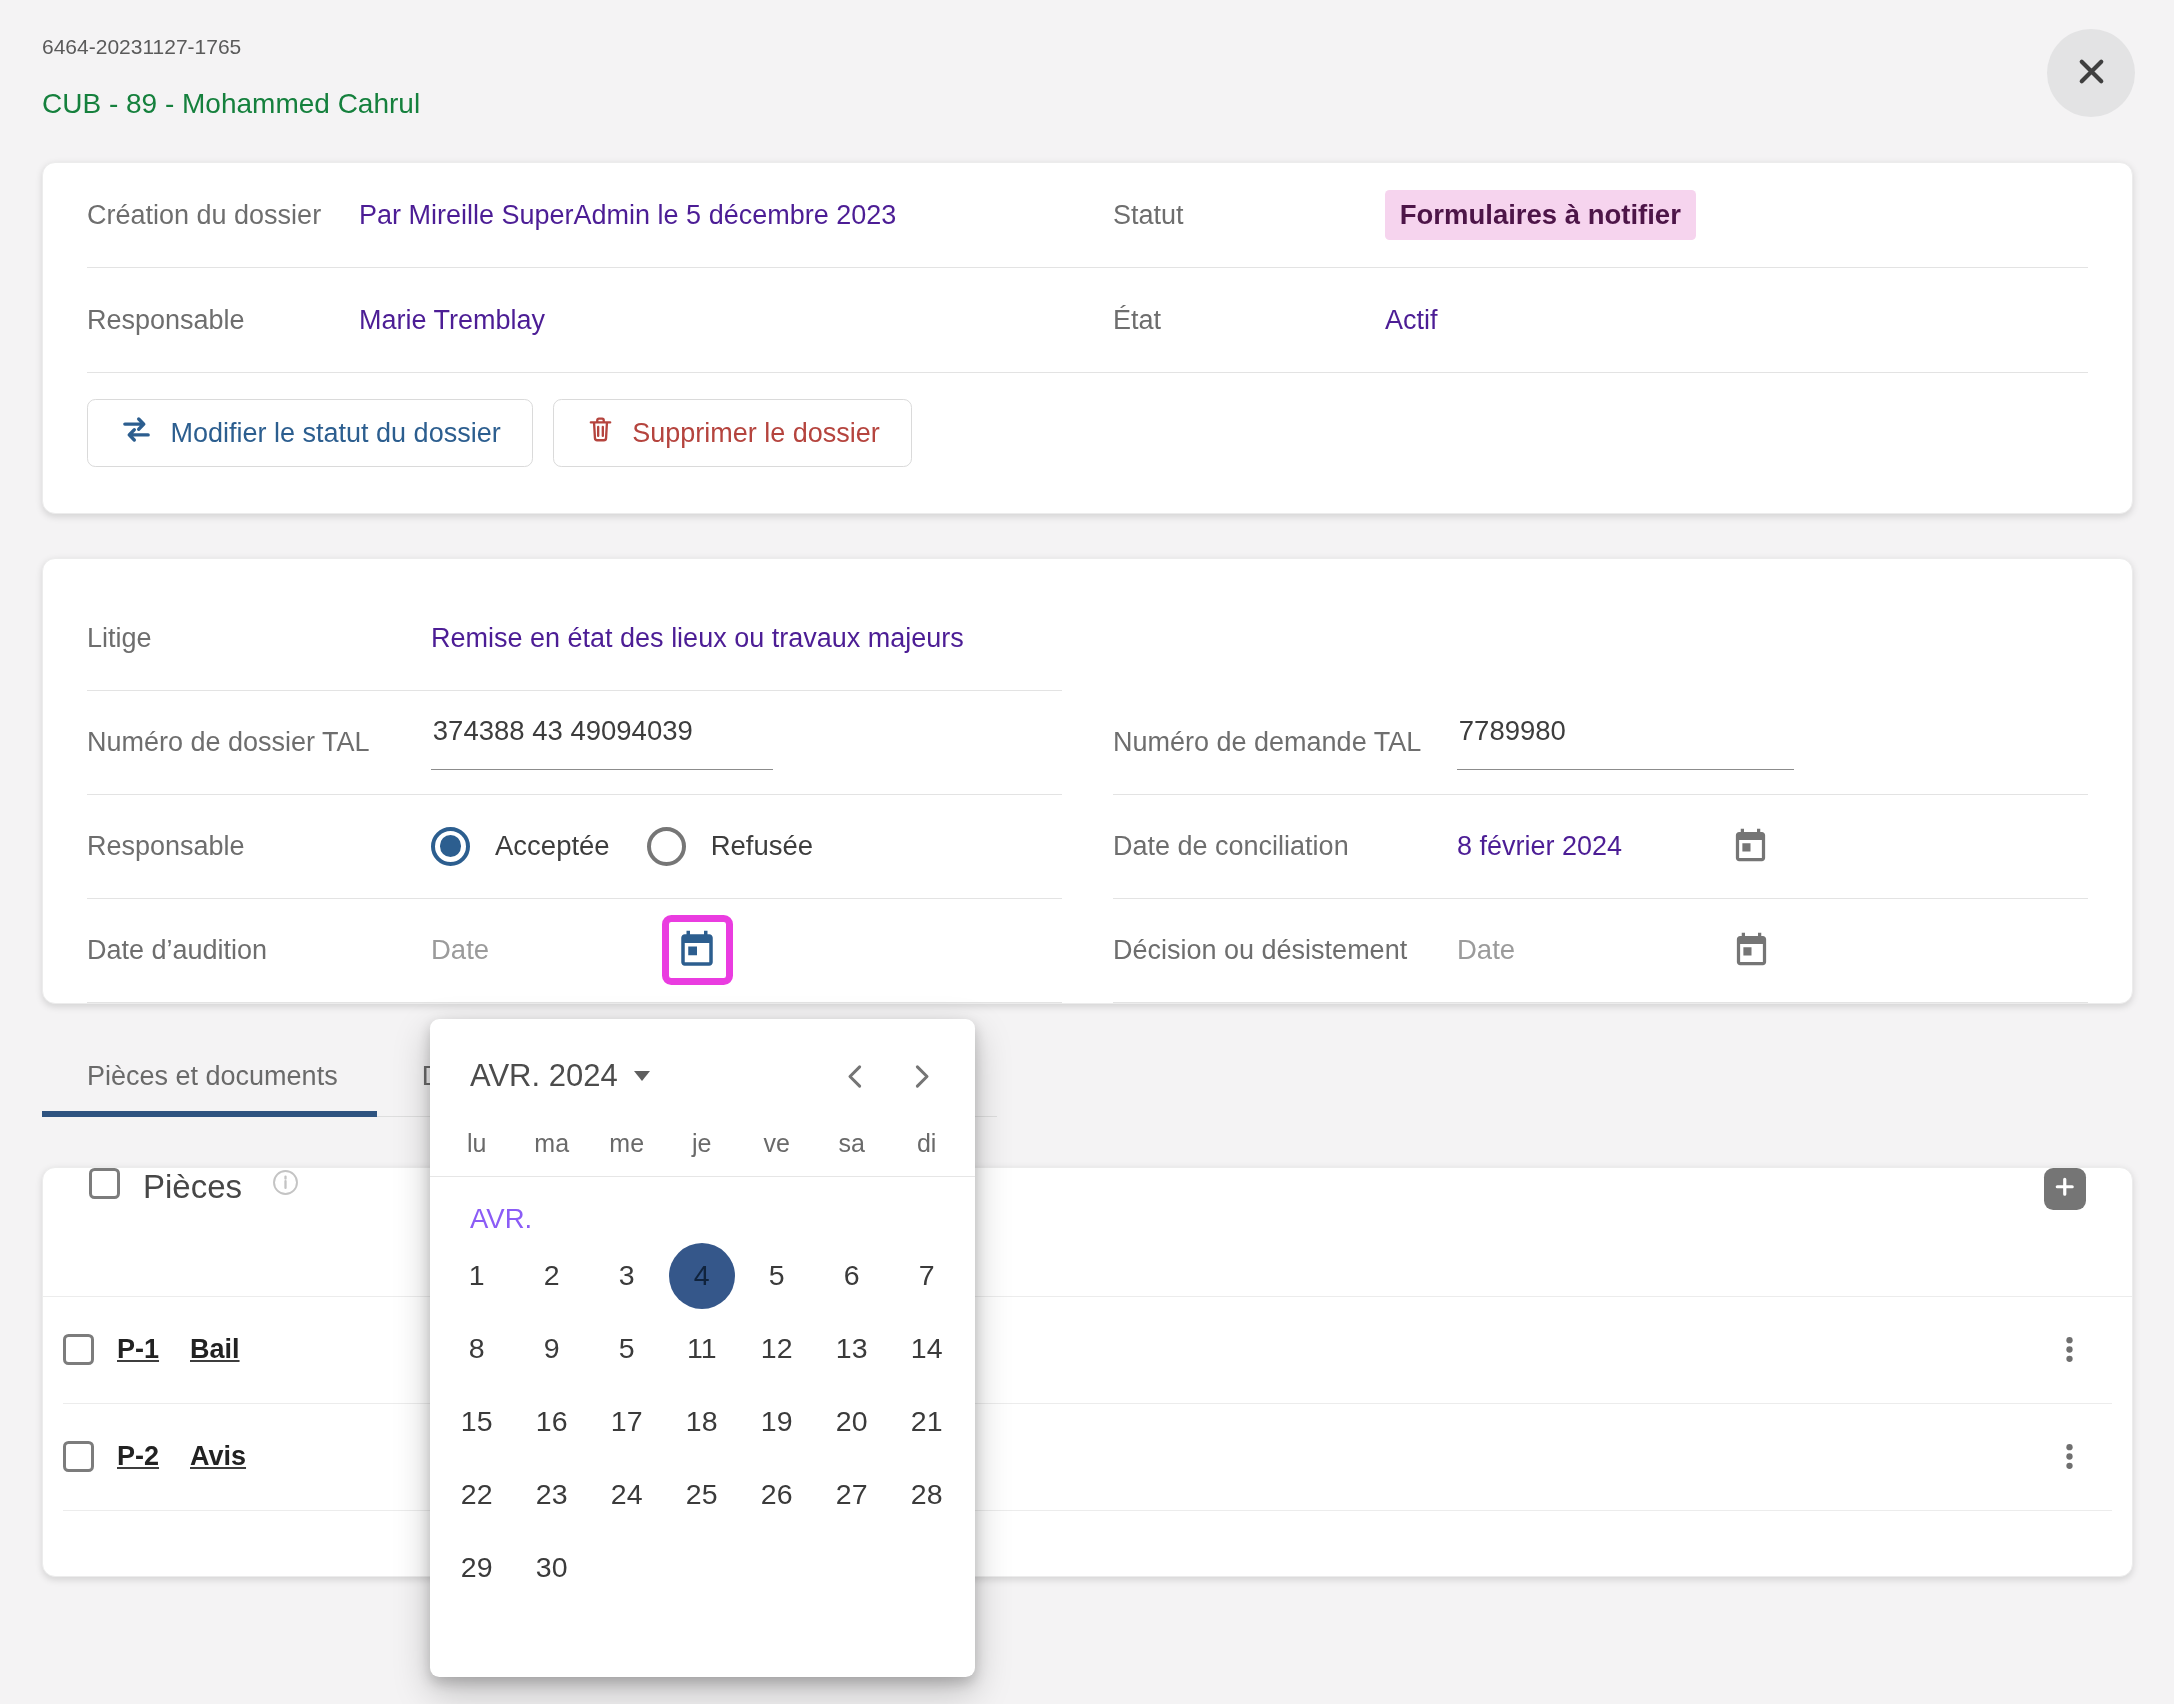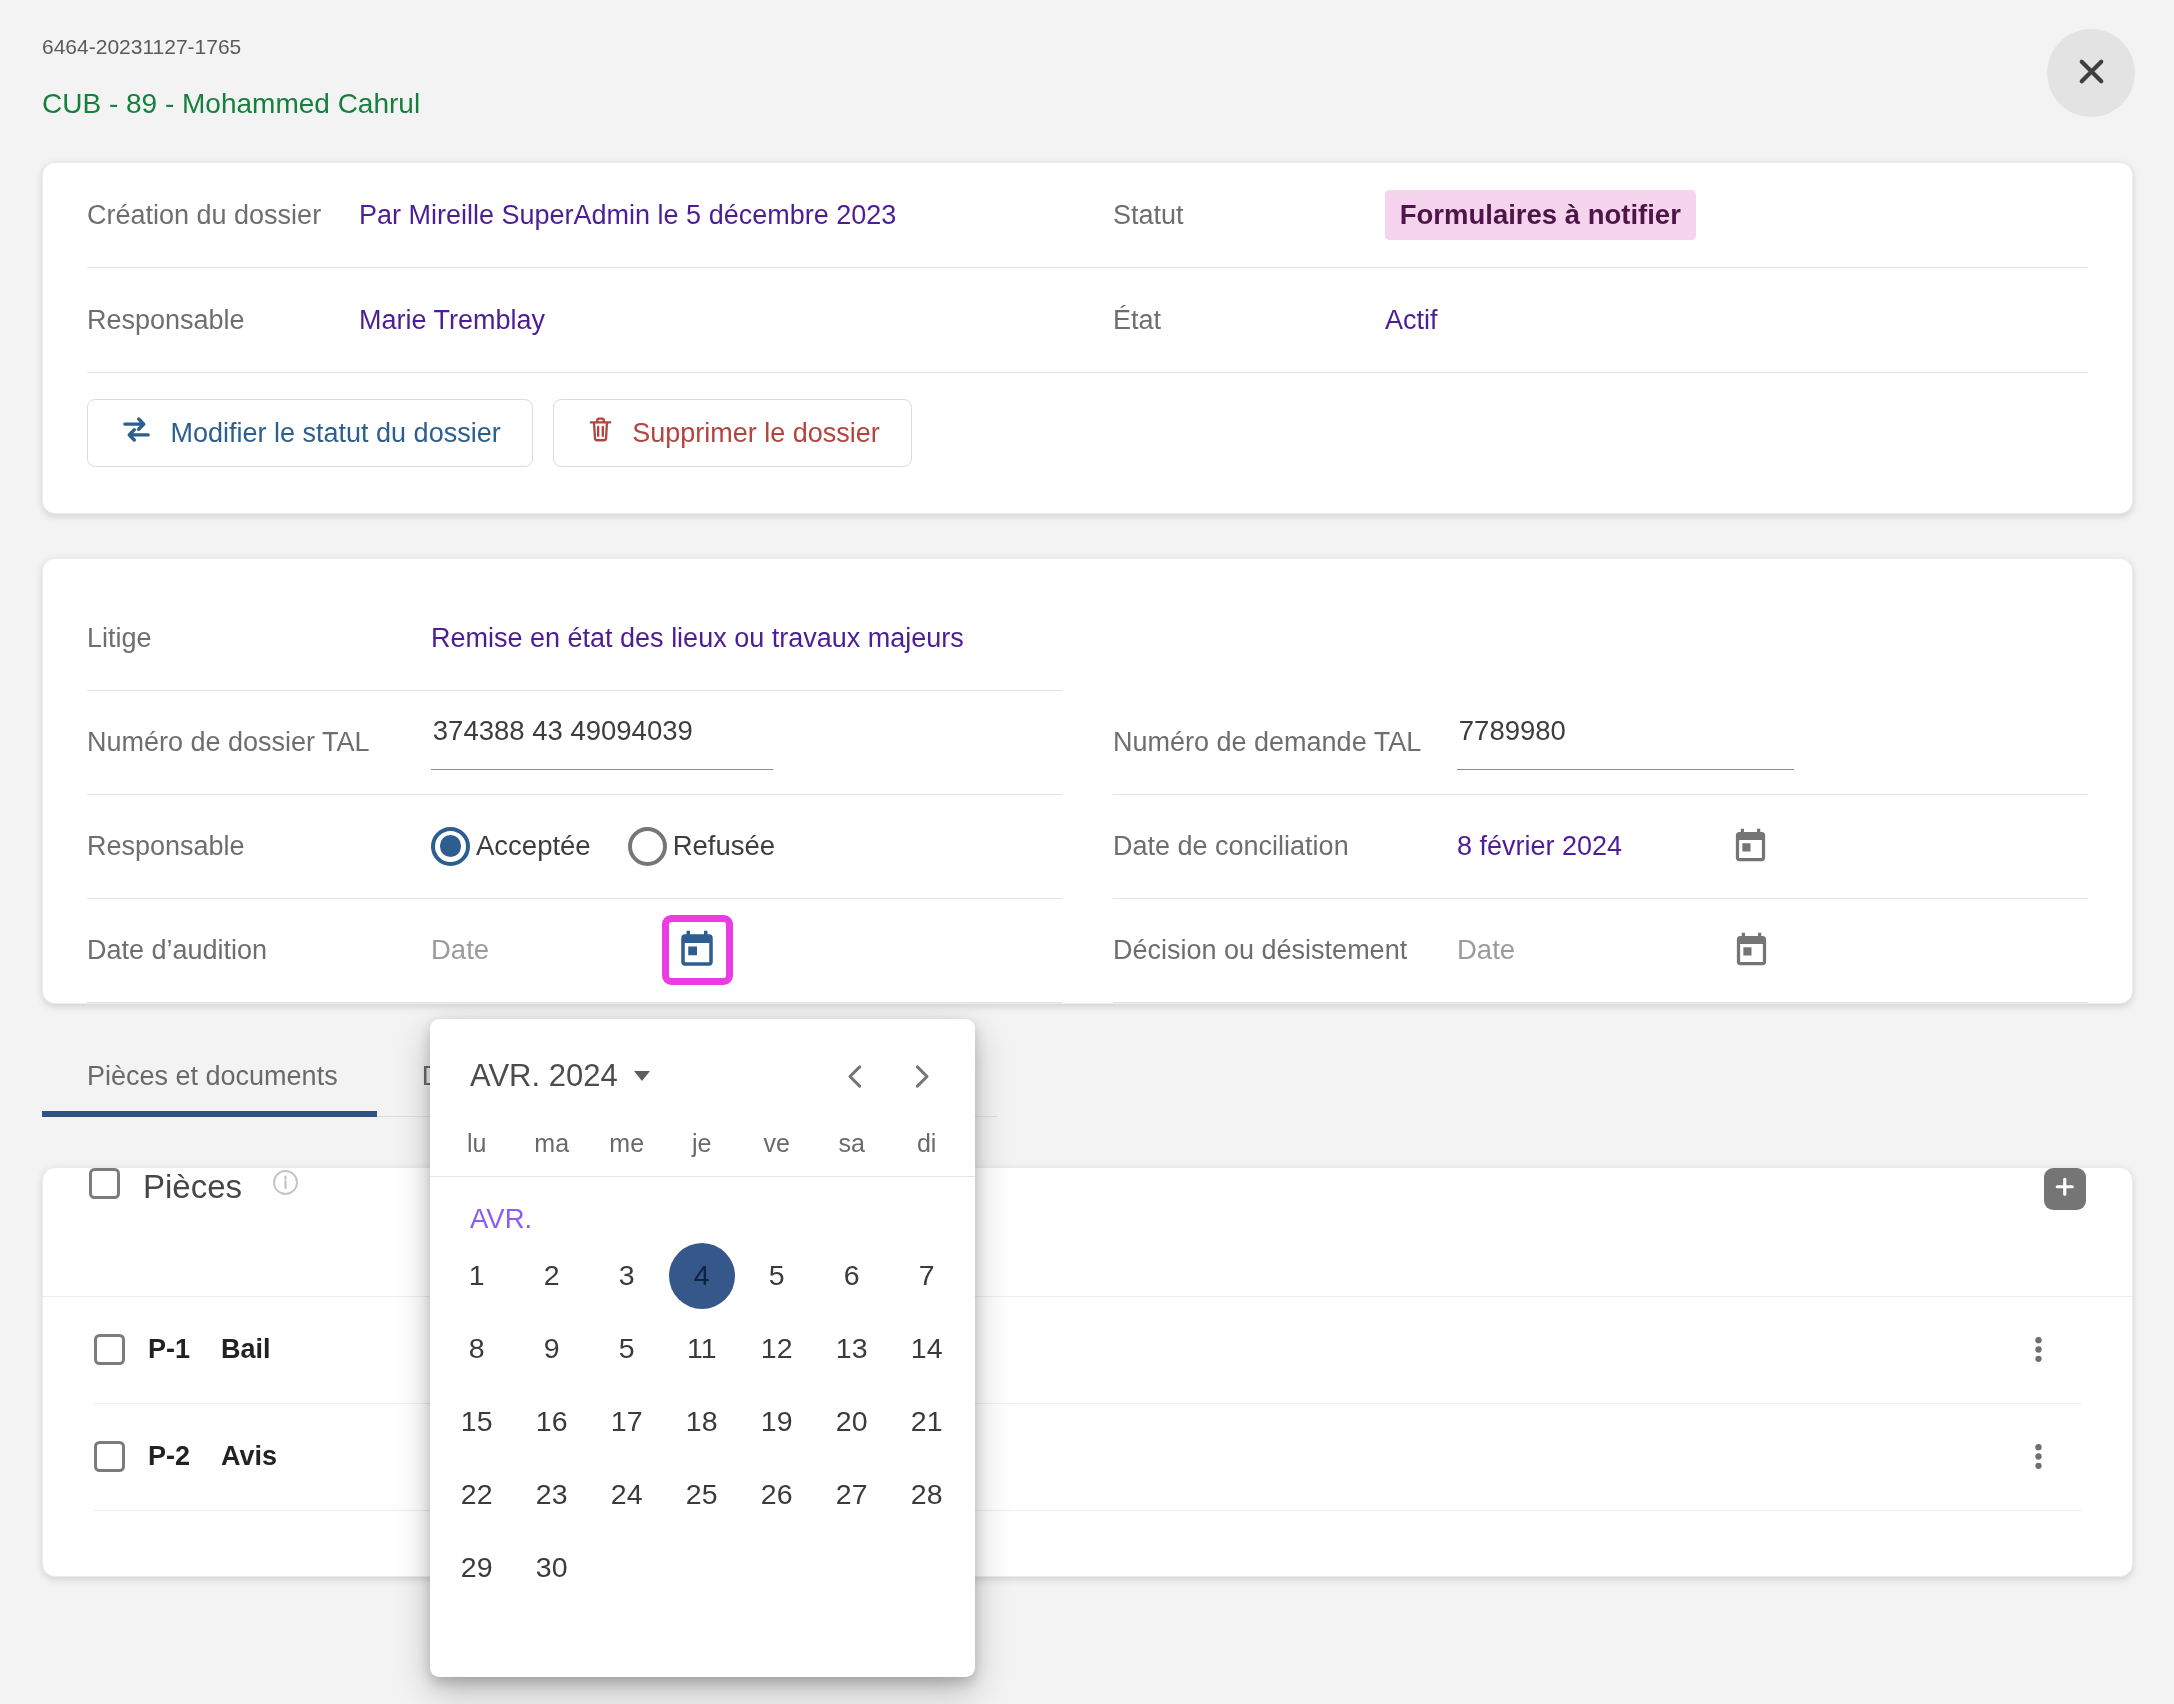--- a/index.html
+++ b/index.html
@@ -60,21 +60,21 @@
     padding:0 0 22px 1.8px; outline:none;
   }
   .ghost-input {
     width:231px; font-family:inherit; font-size:27.5px; color:#3d3d3d;
     border:none; background:transparent; outline:none; padding:0;
   }
   .ghost-input::placeholder, .u-input::placeholder { color:#9b9b9b; opacity:1; }
 
   
   .radio-group { display:flex; align-items:center; gap:37px; }
-  .radio { display:flex; align-items:center; gap:6px; cursor:pointer; font-size:27.5px; color:#3d3d3d; }
+  .radio { display:flex; align-items:center; gap:25px; cursor:pointer; font-size:27.5px; color:#3d3d3d; }
   .radio-circle { width:39px; height:39px; border-radius:50%; border:4.6px solid #767676; position:relative; flex:0 0 auto; }
   .radio-circle.checked { border-color:#2c5e8f; }
   .radio-circle.checked::after {
     content:""; position:absolute; inset:4.6px; border-radius:50%; background:#2c5e8f;
   }
 
   .icon-btn { background:none; border:none; cursor:pointer; line-height:0; padding:0; }
   .cal-gray { color:#757575; }
   .cal-blue { color:#2c5e8f; }
   .target-box {
@@ -89,21 +89,21 @@
 
   
   .card.pieces { margin-top:50px; min-height:410px; padding-bottom:24px; }
   .pieces-header { display:flex; align-items:flex-start; min-height:129px; padding:0 46px; border-bottom:1.8px solid #ececec; }
   .pieces-title { font-size:33px; color:#474747; margin-left:23px; }
   .pieces-header .info { margin-left:29px; line-height:0; }
   .plus-btn {
     margin-left:auto; width:42px; height:42px; border:none; border-radius:9.2px;
     background:#757575; cursor:pointer; display:flex; align-items:center; justify-content:center;
   }
-  .pieces-rows { padding:0 51px; }
+  .pieces-rows { padding:0 20px;text-decoration:underline; }
   .piece-row { display:flex; align-items:center; min-height:107px; border-bottom:1.8px solid #ececec; }
   .checkbox { width:31px; height:31px; border:3.7px solid #7c7c7c; border-radius:5.5px; background:#fff; flex:0 0 auto; cursor:pointer; }
   .p-code { font-size:27px; font-weight:700; color:#222; margin-left:23px; width:73px; }
   .p-name { font-size:27px; font-weight:700; color:#222; }
   .kebab { margin-left:auto; margin-right:26px; background:none; border:none; cursor:pointer; line-height:0; }
 
   
   .datepicker {
     position:absolute; left:430px; top:1019px; width:545px; height:658px;
     background:#fff; border-radius:9.2px; z-index:50;

